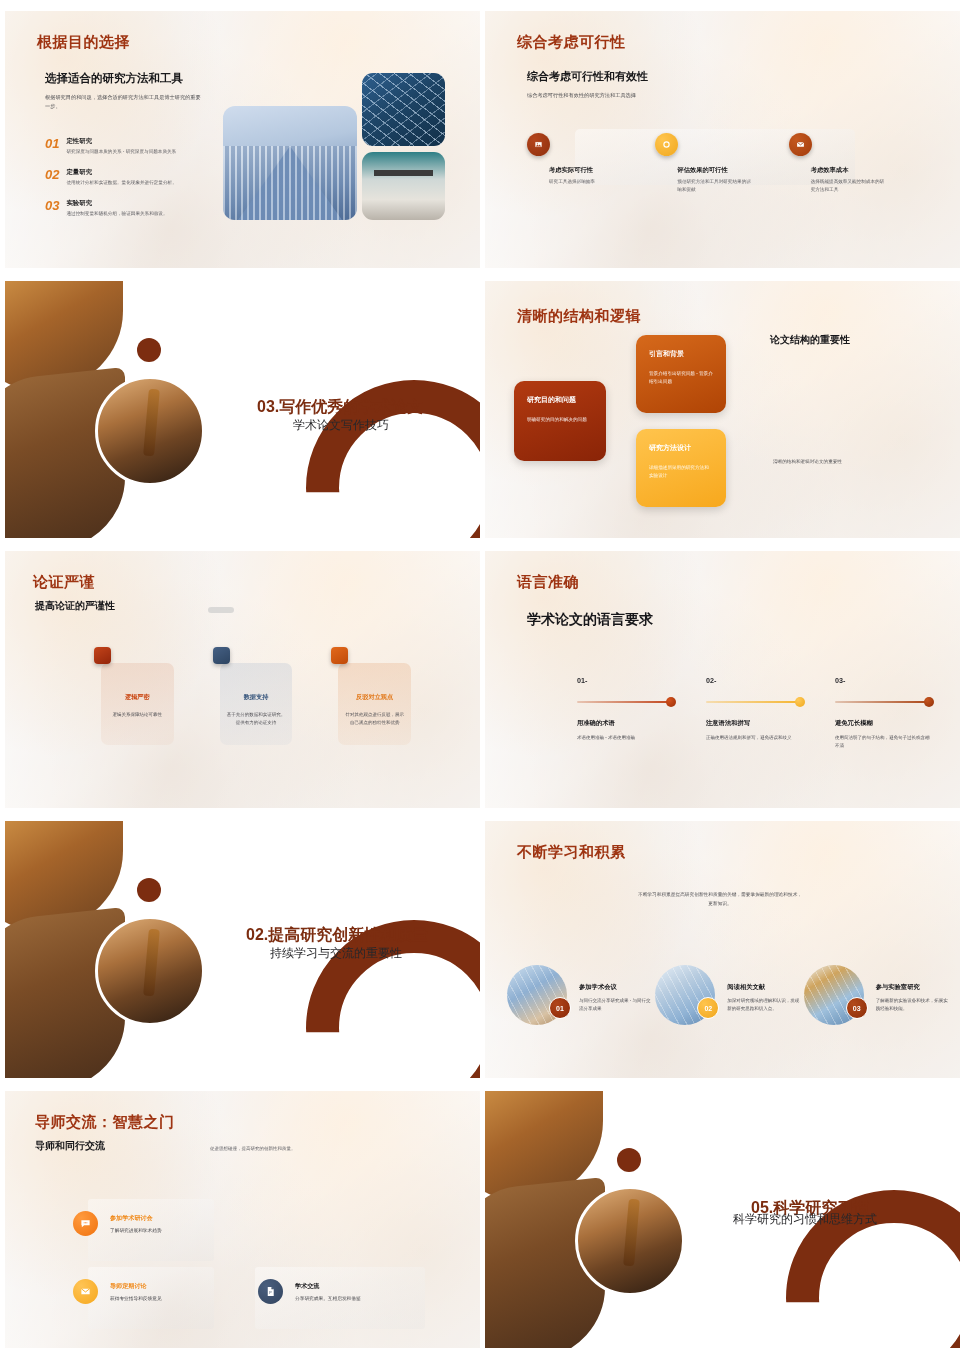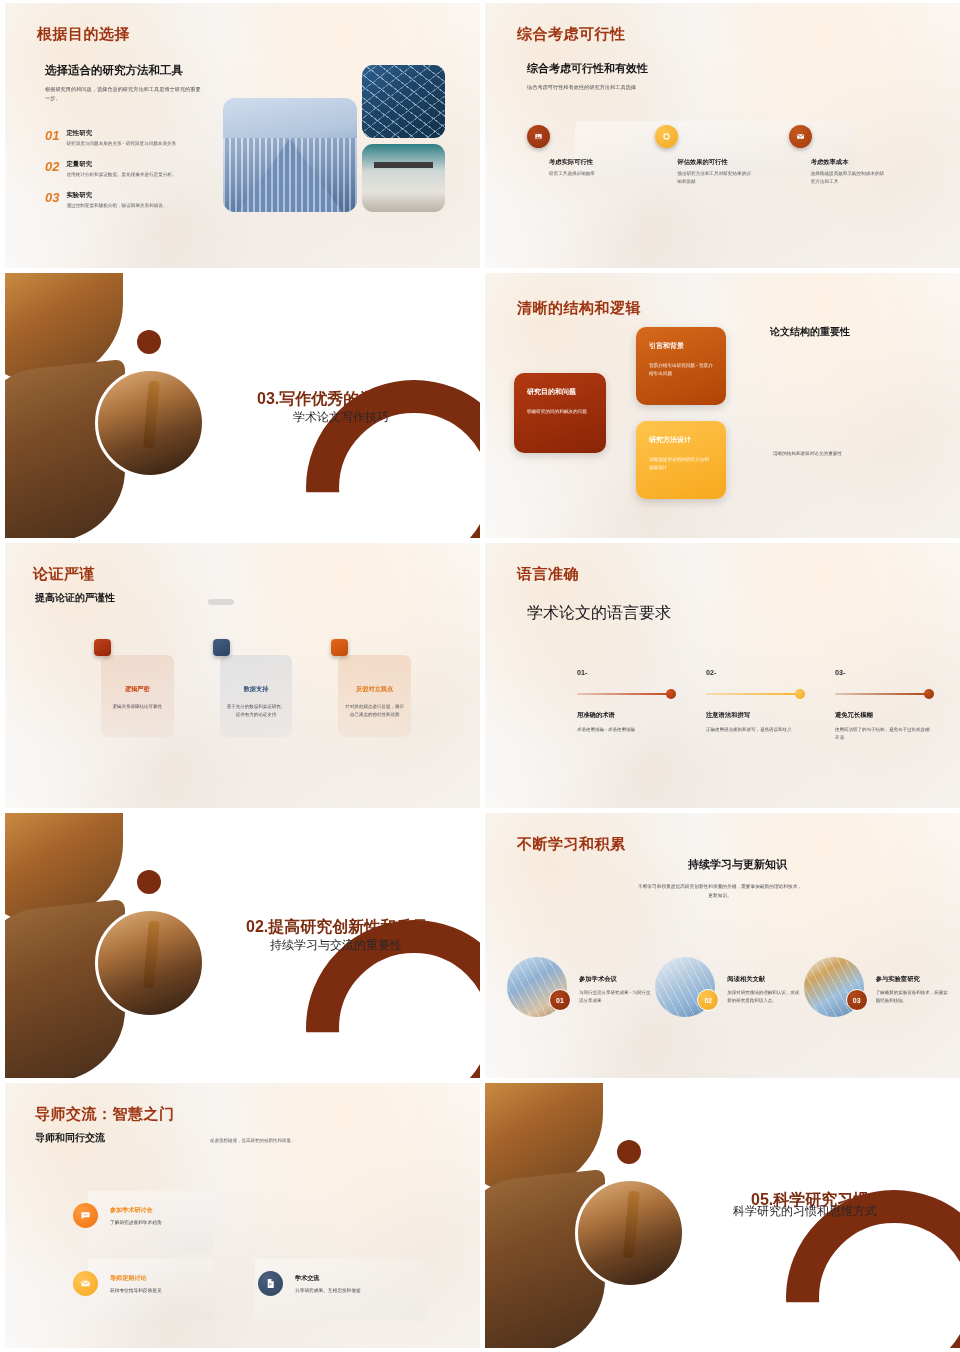--- a/index.html
+++ b/index.html
@@ -1,19 +1,19 @@
 <!DOCTYPE html>
 <html lang="zh"><head>
 <meta charset="utf-8">
 <style>
   html,body{margin:0;padding:0;background:#ffffff;}
   body{width:960px;height:1352px;font-family:"Liberation Sans","DejaVu Sans",sans-serif;overflow:hidden;}
   .deck{width:960px;height:1352px;display:grid;grid-template-columns:475px 475px;
         grid-auto-rows:265px;column-gap:5px;row-gap:5px;padding:3px 2px 0 5px;box-sizing:border-box;}
-  .slide{position:relative;overflow:hidden;background:#ffffff;}
+  .slide{position:relative;overflow:hidden;background:#ffffff;margin-top:8px;}
 
   
   .bg-warm{position:absolute;inset:0;
     background:
       radial-gradient(circle at 12% 18%, rgba(232,168,92,.55) 0%, rgba(232,168,92,0) 34%),
       radial-gradient(circle at 72% 12%, rgba(255,225,190,.75) 0%, rgba(255,225,190,0) 40%),
       radial-gradient(circle at 88% 62%, rgba(206,160,112,.40) 0%, rgba(206,160,112,0) 45%),
       radial-gradient(circle at 35% 85%, rgba(180,140,105,.30) 0%, rgba(180,140,105,0) 50%),
       linear-gradient(150deg,#e9e7e6 0%,#efeceb 28%,#f7f3ef 52%,#efe9e3 74%,#e6e3e1 100%);
     filter:blur(0.2px);}
@@ -106,21 +106,21 @@
   .s5-sq{position:absolute;left:-7px;top:-16px;width:17px;height:17px;border-radius:4px;box-shadow:0 2px 4px rgba(0,0,0,.25);}
   .s5-sq.q1{background:linear-gradient(150deg,#c4441a,#92250a);}
   .s5-sq.q2{background:linear-gradient(150deg,#456084,#2d4461);}
   .s5-sq.q3{background:linear-gradient(150deg,#e2691c,#c04a08);}
   .s5-nm{font-size:6.2px;font-weight:bold;margin-bottom:9px;}
   .s5-nm.o{color:#c9440f;} .s5-nm.b{color:#36557c;} .s5-nm.y{color:#e2791b;}
   .s5-tx{font-size:4.5px;color:#4b4b50;line-height:1.8;}
 
   
   .s6-title{left:32px;top:22px;}
-  .s6-sub{position:absolute;left:42px;top:60px;font-size:16px;font-weight:normal;color:#17171a;}
+  .s6-sub{position:absolute;left:42px;top:60px;font-size:14px;font-weight:bold;color:#17171a;}
   .s6-steps{position:absolute;left:92px;top:125px;width:355px;display:flex;gap:33px;}
   .s6-step{width:96px;position:relative;}
   .s6-idx{font-size:7.2px;font-weight:bold;color:#2c2c30;margin-bottom:16px;}
   .s6-line{height:2.2px;border-radius:2px;position:relative;margin-bottom:16px;}
   .s6-line.l1{background:linear-gradient(90deg,rgba(193,78,30,.25),#c1441a);}
   .s6-line.l2{background:linear-gradient(90deg,rgba(247,178,45,.30),#f5b52f);}
   .s6-line.l3{background:linear-gradient(90deg,rgba(167,74,26,.25),#ab4413);}
   .s6-knob{position:absolute;right:-3px;top:-4.2px;width:10.5px;height:10.5px;border-radius:50%;}
   .s6-knob.k1{background:radial-gradient(circle at 32% 30%,#d4521d,#9c2f07);}
   .s6-knob.k2{background:radial-gradient(circle at 32% 30%,#ffca59,#f0a81c);}
@@ -354,21 +354,20 @@
     <div class="sec-circ"></div>
     <div class="sec-arc"></div>
     <div class="sec-title" style="left:241px;top:104px;">02.提高研究创新性和质量</div>
     <div class="sec-subtitle" style="left:265px;top:124px;">持续学习与交流的重要性</div>
   </div>
 
   <div class="slide">
     <div class="bg-warm"></div>
     <div class="veil"></div>
     <div class="kicker s8-title">不断学习和积累</div>
-    <div class="s8-sub">持续学习与更新知识</div>
     <div class="s8-desc">不断学习和积累是提高研究创新性和质量的关键，需要掌握最新的理论和技术，更新知识。</div>
     <div class="s8-row">
       <div class="s8-item">
         <div class="s8-ph p1"></div>
         <div class="s8-badge b1">01</div>
         <div class="s8-txt">
           <div class="s8-nm">参加学术会议</div>
           <div class="s8-tx">与同行交流分享研究成果 - 与同行交流分享成果</div>
         </div>
       </div>

